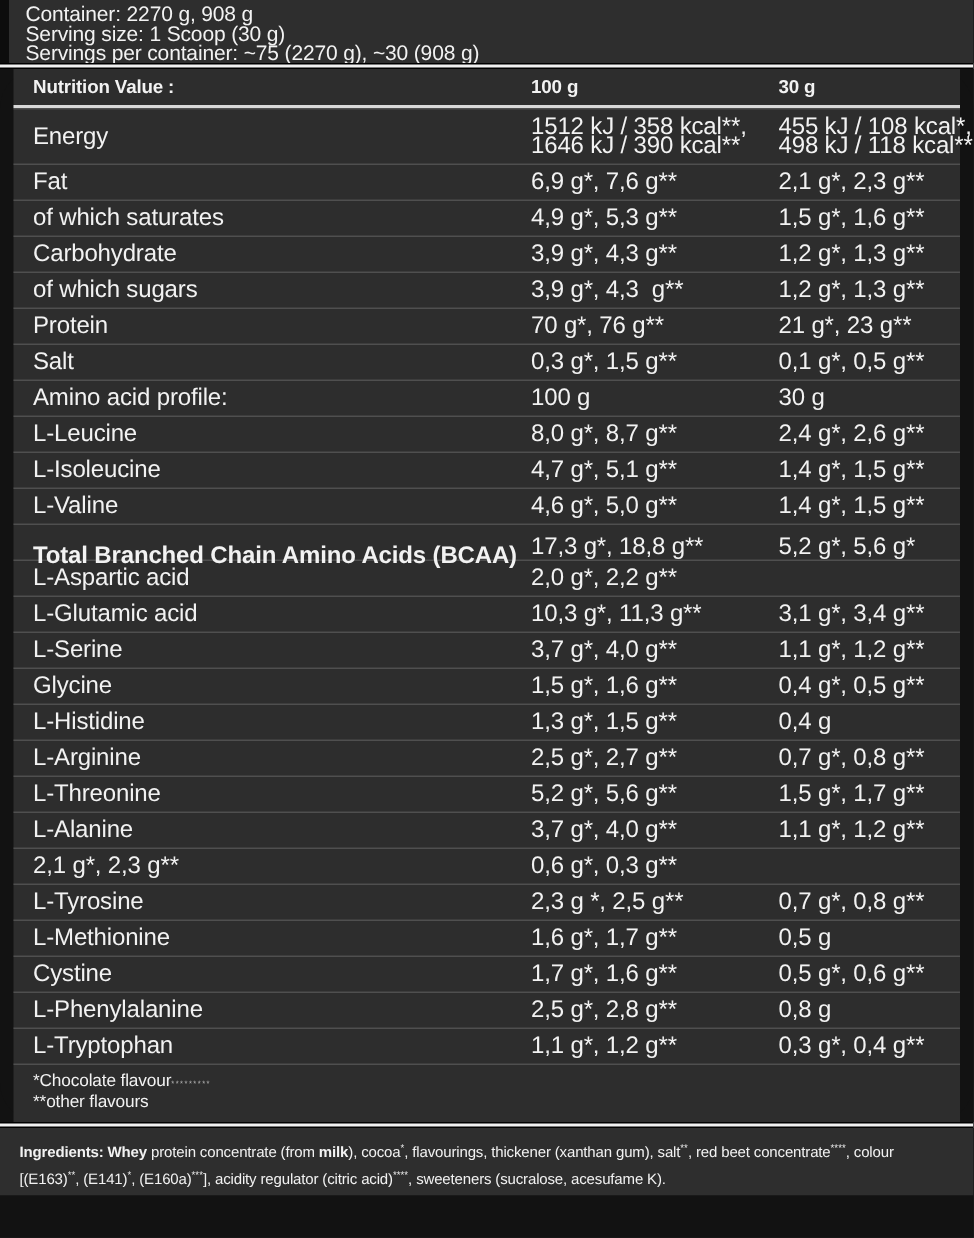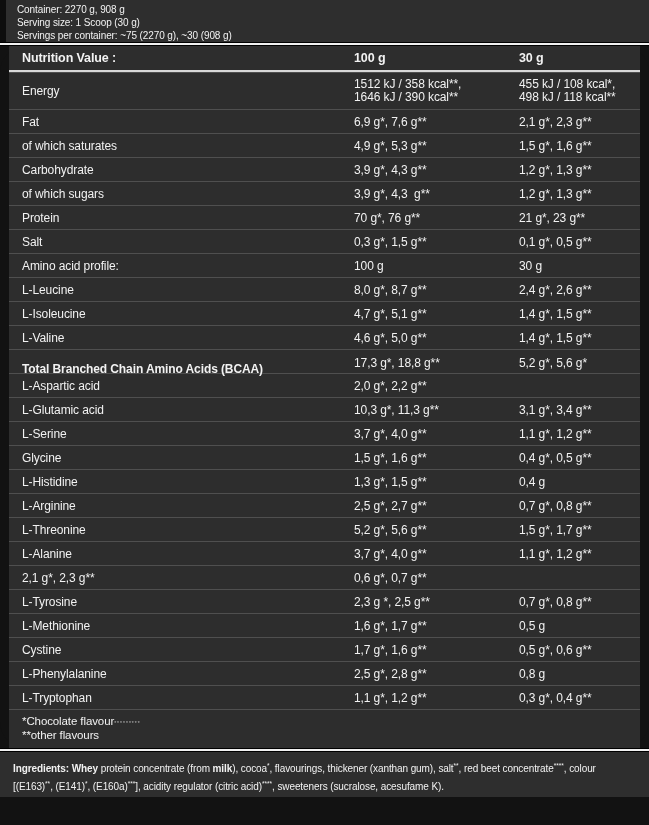--- a/index.html
+++ b/index.html
@@ -7,33 +7,33 @@
   body {
     background: #101010;
     font-family: "Liberation Sans", sans-serif;
     color: #f2f2f2;
     overflow: hidden;
   }
   .page { width: 649px; height: 825px; display: flex; flex-direction: column; background:#121212; }
 
   .top {
     height: 42px; background: #2e2e2e; padding: 3px 0 0 11px;
-    font-size: 10px; line-height: 13px; letter-spacing: -0.1px;
+    font-size: 14px; line-height: 13px; letter-spacing: -0.1px;
     border-left: 6px solid #0d0d0d;
   }
 
   .band { height: 4px; background: #f0f0f0; border-top: 1px solid #000; border-bottom: 1px solid #000; }
 
   .tablewrap { background: #121212; padding: 0 9px; border-radius: 26px; }
   .tbl { background: #2d2d2d; }
 
   .trow {
     display: grid; grid-template-columns: 332px 165px 1fr;
     align-items: center; padding-left: 13px;
-    font-size: 12px; letter-spacing: -0.1px; height: 24px;
+    font-size: 16px; letter-spacing: -0.1px; height: 24px;
   }
   .trow + .trow, .tbody-rows .trow:first-child { border-top: 1px solid #4f4f4f; }
   .trow.tall { height: 37px; }
   .trow.tall .cell { line-height: 13px; }
   .thead { height: 26px; font-weight: bold; font-size: 12.5px; border-bottom: 2px solid #d8d8d8; }
   .trow.bold-label .label { font-weight: bold; margin-top: 12px; }
   .cell { white-space: pre; }
 
   .footnotes {
     border-top: 1px solid #4f4f4f;
@@ -166,21 +166,21 @@
             <div class="cell v100"><div>5,2 g*, 5,6 g**</div></div>
             <div class="cell v30"><div>1,5 g*, 1,7 g**</div></div>
           </div>
           <div class="trow">
             <div class="cell label"><div>L-Alanine</div></div>
             <div class="cell v100"><div>3,7 g*, 4,0 g**</div></div>
             <div class="cell v30"><div>1,1 g*, 1,2 g**</div></div>
           </div>
           <div class="trow">
             <div class="cell v100"><div>2,1 g*, 2,3 g**</div></div>
-            <div class="cell v30"><div>0,6 g*, 0,7 g**</div></div>
+            <div class="cell v30"><div>0,6 g*, 0,3 g**</div></div>
           </div>
           <div class="trow">
             <div class="cell label"><div>L-Tyrosine</div></div>
             <div class="cell v100"><div>2,3 g *, 2,5 g**</div></div>
             <div class="cell v30"><div>0,7 g*, 0,8 g**</div></div>
           </div>
           <div class="trow">
             <div class="cell label"><div>L-Methionine</div></div>
             <div class="cell v100"><div>1,6 g*, 1,7 g**</div></div>
             <div class="cell v30"><div>0,5 g</div></div>

